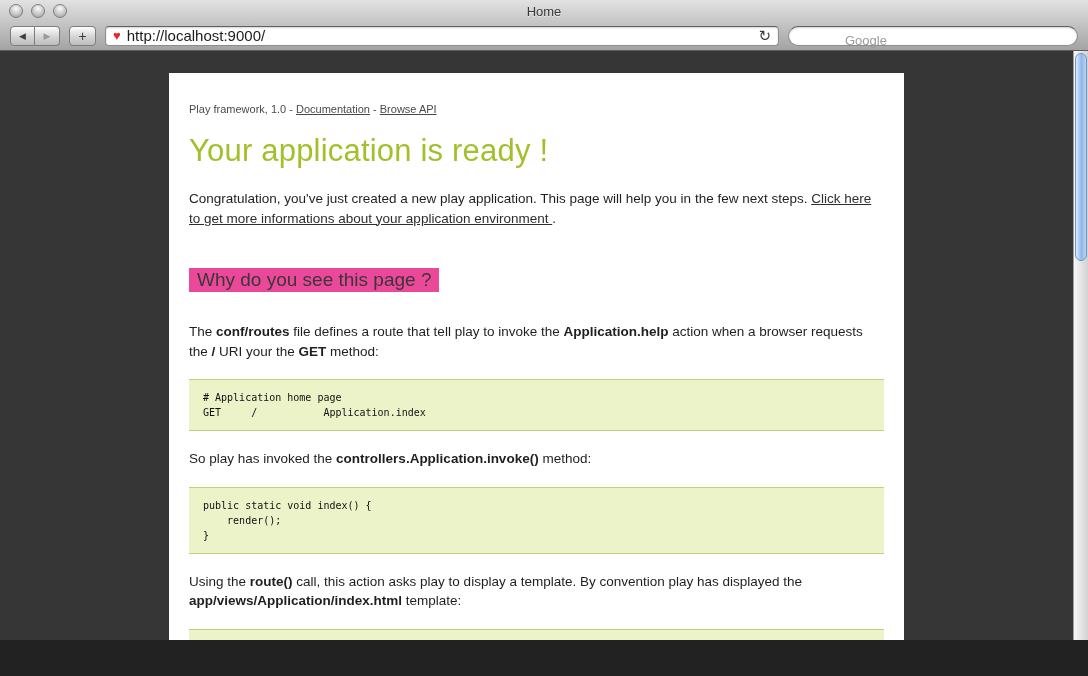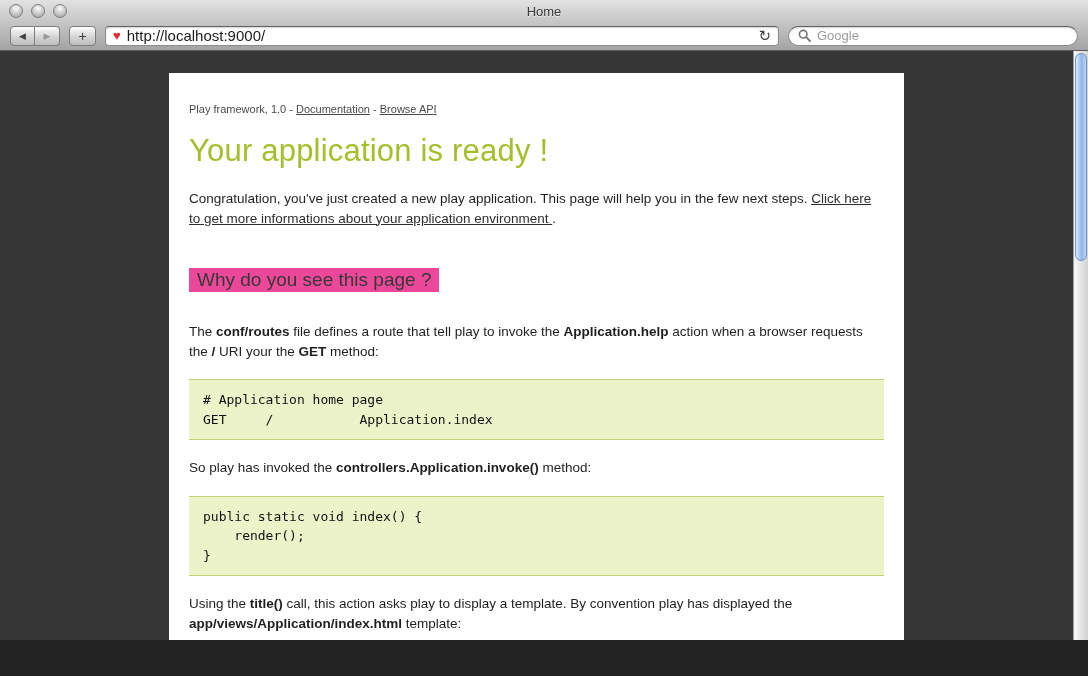--- a/index.html
+++ b/index.html
@@ -23,42 +23,42 @@
   .btn-fwd{width:25px;border-radius:0 4px 4px 0;border-left:none;font-size:9px;color:#9a9a9a;}
   .btn-add{width:27px;border-radius:4px;font-size:14px;}
   .url-field{flex:1;height:20px;background:#fff;border:1px solid #8d8d8d;border-top-color:#606060;
     border-radius:4px;display:flex;align-items:center;padding:0 7px;gap:6px;
     box-shadow:inset 0 1px 2px rgba(0,0,0,.18);box-sizing:border-box;}
   .favicon{color:#e02a30;font-size:13px;line-height:1;}
   .url-input{flex:1;border:none;outline:none;font-family:inherit;font-size:15px;color:#1c1c1c;padding:0;background:transparent;}
   .reload{color:#3f3f3f;font-size:15px;line-height:1;cursor:default;}
   .search-field{width:290px;height:20px;background:#fff;border:1px solid #8d8d8d;border-top-color:#606060;
     border-radius:11px;display:flex;align-items:center;padding:0 9px;gap:6px;
-    box-shadow:inset 0 1px 2px rgba(0,0,0,.18);box-sizing:border-box;}
+    box-shadow:inset 0 1px 2px rgba(0,0,0,.18);box-sizing:border-box;flex-direction:column;}
   .search-input{flex:1;border:none;outline:none;font-family:inherit;font-size:13px;color:#333;background:transparent;padding:0;}
   .search-input::placeholder{color:#9b9b9b;}
 
   
   .viewport{position:absolute;top:51px;left:0;right:15px;bottom:0;background:#363636;overflow:hidden;}
   .scrollbar{position:absolute;top:51px;right:0;width:15px;bottom:0;
     background:linear-gradient(to right,#f7f7f7,#d2d2d2);border-left:1px solid #9f9f9f;box-sizing:border-box;}
   .scroll-thumb{position:absolute;top:2px;left:1px;width:12px;height:208px;border-radius:6px;
     background:linear-gradient(to right,#dcebfc,#8fb7ea 55%,#bad4f4);border:1px solid #7593be;box-sizing:border-box;}
 
   
   .card{width:735px;height:1100px;margin:22px auto 0;background:#fff;padding:30px 20px 0;box-sizing:border-box;}
   .meta{font-size:11px;color:#4a4a4a;}
   .meta a{color:#4a4a4a;text-decoration:underline;cursor:pointer;margin-top:24px;}
   .page-title{font-size:31px;font-weight:normal;color:#a3c02c;margin:18px 0 20px;letter-spacing:.2px;}
   .card p{font-size:13.5px;color:#1f1f1f;line-height:1.45;margin:14px 0;}
   .card p a{color:#2e2e2e;text-decoration:underline;cursor:pointer;}
   .card p strong{font-weight:bold;}
   .section-title{display:inline-block;font-size:19px;font-weight:normal;color:#383838;
     background:#ec4899;padding:1px 8px;margin:26px 0 16px;}
-  .code{font-family:"DejaVu Sans Mono","Liberation Mono",monospace;font-size:13px;line-height:1.5;color:#111;
+  .code{font-family:"DejaVu Sans Mono","Liberation Mono",monospace;font-size:10px;line-height:1.5;color:#111;
     background:#ecf3c8;border-top:1px solid #c2d178;border-bottom:1px solid #c2d178;
     padding:10px 14px;margin:18px 0;white-space:pre;}
 </style>
 </head>
 <body>
 
 <div class="window">
 
   <div class="chrome">
     <div class="titlebar">
@@ -105,21 +105,21 @@
 
       <pre class="code"># Application home page
 GET     /           Application.index</pre>
 
       <p><span>So play has invoked the </span><strong>controllers.Application.invoke()</strong><span> method:</span></p>
 
       <pre class="code">public static void index() {
     render();
 }</pre>
 
-      <p><span>Using the </span><strong>title()</strong><span> call, this action asks play to display a template. By convention play has displayed the </span><strong>app/views/Application/index.html</strong><span> template:</span></p>
+      <p><span>Using the </span><strong>route()</strong><span> call, this action asks play to display a template. By convention play has displayed the </span><strong>app/views/Application/index.html</strong><span> template:</span></p>
 
       <pre class="code">#{extends 'main.html' /}
 #{set title:'Home' /}</pre>
 
     </div>
   </div>
 
   <div class="scrollbar">
     <div class="scroll-thumb"></div>
   </div>

